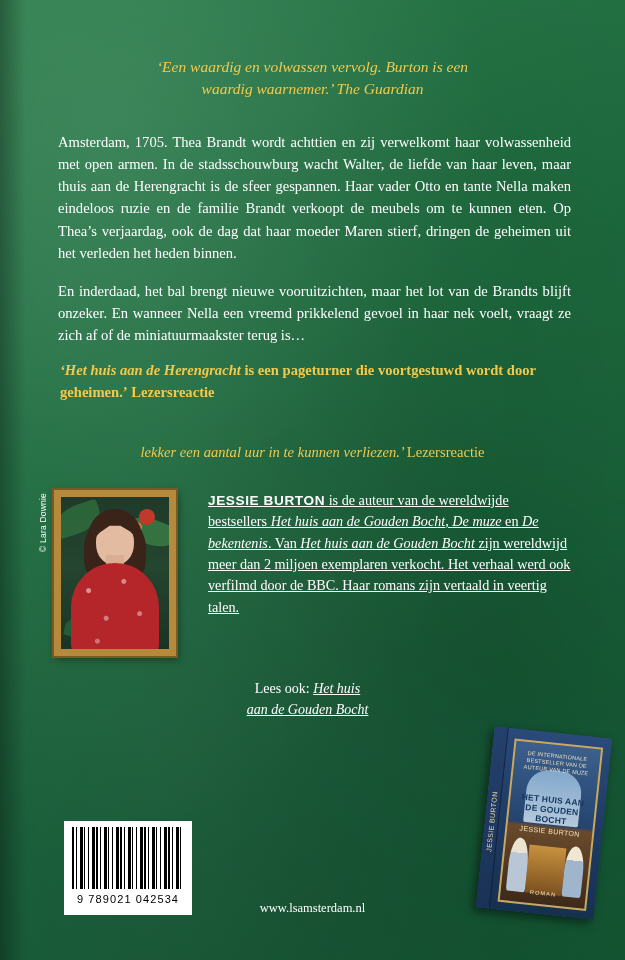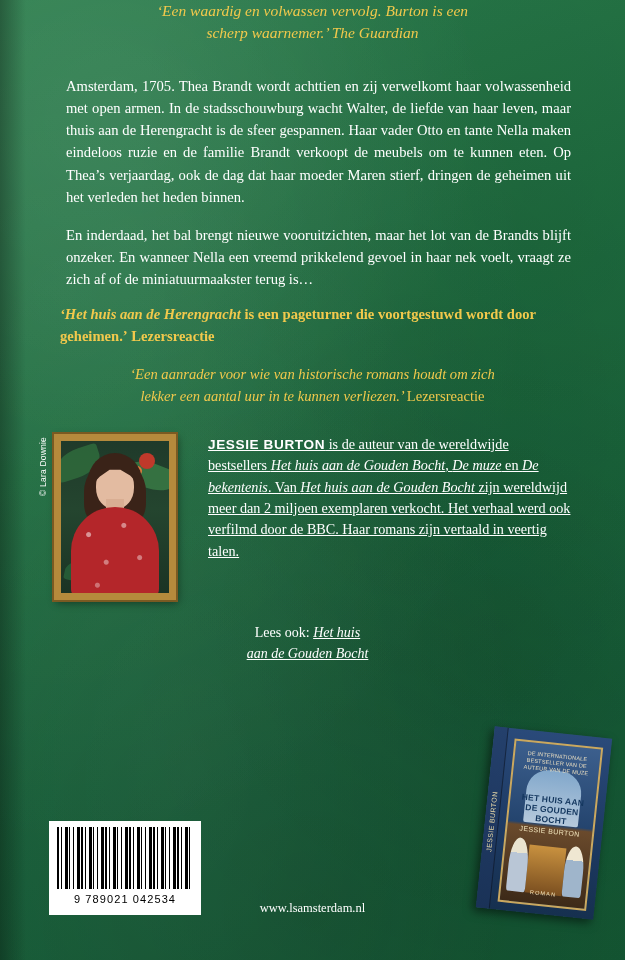--- a/index.html
+++ b/index.html
@@ -49,33 +49,34 @@
     position: relative;
     z-index: 2;
     padding: 0 54px;
   }
 
   .quote-top {
     color: #f2c94c;
     font-size: 15.5px;
     line-height: 1.45;
     text-align: center;
+    padding-top: 56px;
     font-style: italic;
   }
   .quote-top .src {
   }
 
   .blurb {
     color: #ffffff;
     font-size: 14.6px;
     line-height: 1.52;
     text-align: justify;
     margin-top: 30px;
   }
-  .blurb p { margin: 0 0 16px 12px; }
+  .blurb p { margin: 0 0 16px 4px; }
   .blurb p.tight { margin-bottom: 0; }
 
   .quote-mid {
     color: #f2c94c;
     font-size: 14.6px;
     line-height: 1.5;
     margin-top: 14px;
     text-align: left;
     font-style: italic;
     padding-left: 6px;
@@ -346,23 +347,23 @@
     color: #e7dcc0;
     font-family: "Liberation Sans", sans-serif;
     font-size: 5.5px;
     line-height: 1.25;
     letter-spacing: 0.2px;
   }
 
   
   .barcode-box {
     position: absolute;
-    left: 49px;
+    left: 64px;
     bottom: 45px;
-    width: 152px;
+    width: 128px;
     height: 94px;
     background: #ffffff;
     padding: 6px 8px 16px 8px;
     box-sizing: border-box;
     z-index: 3;
   }
   .bars {
     height: 62px;
     width: 100%;
     background-image: repeating-linear-gradient(
@@ -394,36 +395,36 @@
 </head>
 <body>
 
 <div class="cover">
   <div class="spine-shadow"></div>
 
   <div class="content">
 
     <div class="quote-top">
       <span>‘Een waardig en volwassen vervolg. Burton is een</span><br>
-      <span>scherp waarnemer.’</span>
+      <span>waardig waarnemer.’</span>
       <span class="src">The Guardian</span>
     </div>
 
     <div class="blurb">
       <p>Amsterdam, 1705. Thea Brandt wordt achttien en zij verwelkomt haar volwassenheid met open armen. In de stadsschouwburg wacht Walter, de liefde van haar leven, maar thuis aan de Herengracht is de sfeer gespannen. Haar vader Otto en tante Nella maken eindeloos ruzie en de familie Brandt verkoopt de meubels om te kunnen eten. Op Thea’s verjaardag, ook de dag dat haar moeder Maren stierf, dringen de geheimen uit het verleden het heden binnen.</p>
       <p class="tight">En inderdaad, het bal brengt nieuwe vooruitzichten, maar het lot van de Brandts blijft onzeker. En wanneer Nella een vreemd prikkelend gevoel in haar nek voelt, vraagt ze zich af of de miniatuurmaakster terug is…</p>
     </div>
 
     <div class="quote-mid">
       <em>‘Het huis aan de Herengracht</em><span class="plain"> is een pageturner die voortgestuwd wordt door geheimen.’</span>
       <span class="plain">Lezersreactie</span>
     </div>
 
     <div class="quote-mid2">
-      <span>‘Een aanrader voor wie van historische romans houdt om zich</span><br>
+      <br>
       <span>lekker een aantal uur in te kunnen verliezen.’</span>
       <span class="plain">Lezersreactie</span>
     </div>
 
     <div class="author-block">
       <div class="photo-wrap">
         <div class="credit">© Lara Downie</div>
         <div class="frame">
           <div class="portrait">
             <div class="leafA"></div>

